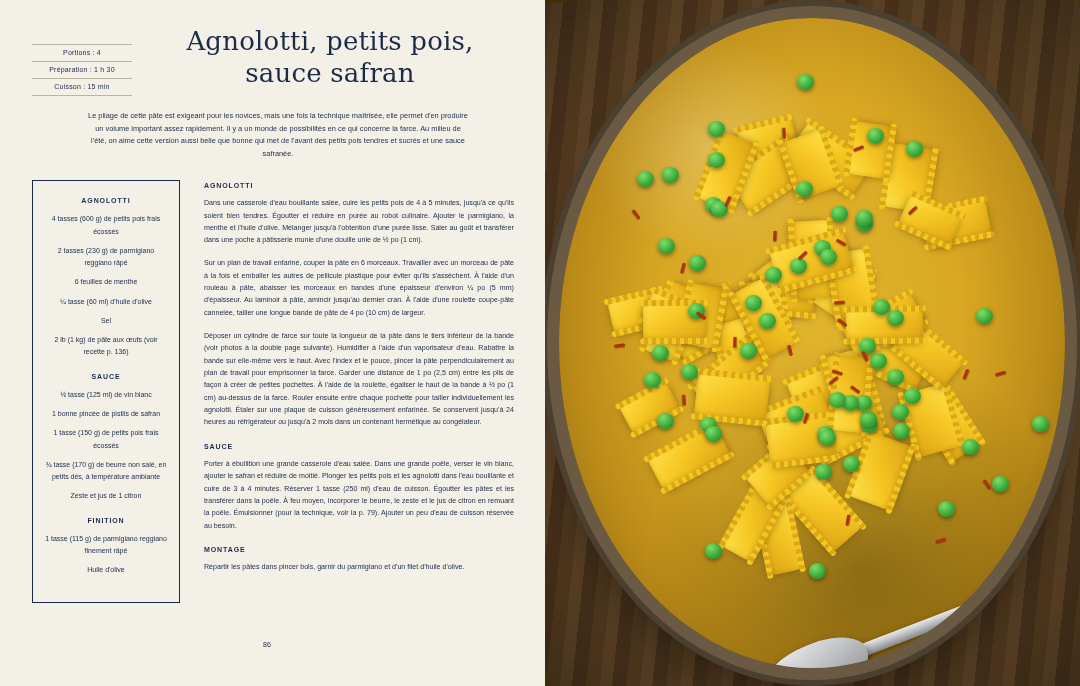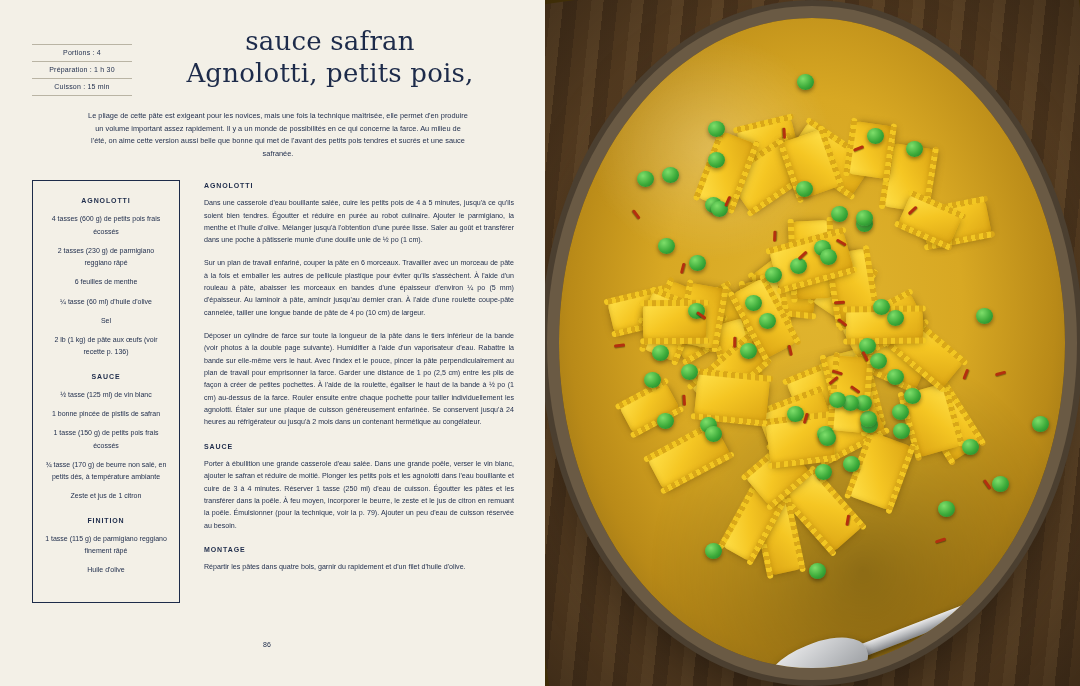--- a/index.html
+++ b/index.html
@@ -265,22 +265,22 @@
 
   <div class="left-page">
 
     <div class="meta">
       <div class="meta-row">Portions : 4</div>
       <div class="meta-row">Préparation : 1 h 30</div>
       <div class="meta-row">Cuisson : 15 min</div>
     </div>
 
     <div class="title">
+        <div>Agnolotti, petits pois,</div>
         <div>sauce safran</div>
-        <div>Agnolotti, petits pois,</div>
       </div>
 
     <div class="intro">Le pliage de cette pâte est exigeant pour les novices, mais une fois la technique maîtrisée, elle permet d'en produire un volume important assez rapidement. Il y a un monde de possibilités en ce qui concerne la farce. Au milieu de l'été, on aime cette version aussi belle que bonne qui met de l'avant des petits pois tendres et sucrés et une sauce safranée.</div>
 
     <div class="ingredients" id="ingredients-panel">
         <div class="ing-head">AGNOLOTTI</div>
         <div class="ing-item">4 tasses (600 g) de petits pois frais écossés</div>
         <div class="ing-item">2 tasses (230 g) de parmigiano reggiano râpé</div>
         <div class="ing-item">6 feuilles de menthe</div>
         <div class="ing-item">¼ tasse (60 ml) d'huile d'olive</div>
@@ -298,21 +298,21 @@
       </div>
 
     <div class="instructions" id="instructions-column">
         <div class="sec-head">AGNOLOTTI</div>
         <p class="para">Dans une casserole d'eau bouillante salée, cuire les petits pois de 4 à 5 minutes, jusqu'à ce qu'ils soient bien tendres. Égoutter et réduire en purée au robot culinaire. Ajouter le parmigiano, la menthe et l'huile d'olive. Mélanger jusqu'à l'obtention d'une purée lisse. Saler au goût et transférer dans une poche à pâtisserie munie d'une douille unie de ½ po (1 cm).</p>
         <p class="para">Sur un plan de travail enfariné, couper la pâte en 6 morceaux. Travailler avec un morceau de pâte à la fois et emballer les autres de pellicule plastique pour éviter qu'ils s'assèchent. À l'aide d'un rouleau à pâte, abaisser les morceaux en bandes d'une épaisseur d'environ ¼ po (5 mm) d'épaisseur. Au laminoir à pâte, amincir jusqu'au dernier cran. À l'aide d'une roulette coupe-pâte cannelée, tailler une longue bande de pâte de 4 po (10 cm) de largeur.</p>
         <p class="para">Déposer un cylindre de farce sur toute la longueur de la pâte dans le tiers inférieur de la bande (voir photos à la double page suivante). Humidifier à l'aide d'un vaporisateur d'eau. Rabattre la bande sur elle-même vers le haut. Avec l'index et le pouce, pincer la pâte perpendiculairement au plan de travail pour emprisonner la farce. Garder une distance de 1 po (2,5 cm) entre les plis de façon à créer de petites pochettes. À l'aide de la roulette, égaliser le haut de la bande à ½ po (1 cm) au-dessus de la farce. Rouler ensuite entre chaque pochette pour tailler individuellement les agnolotti. Étaler sur une plaque de cuisson généreusement enfarinée. Se conservent jusqu'à 24 heures au réfrigérateur ou jusqu'à 2 mois dans un contenant hermétique au congélateur.</p>
         <div class="sec-head gap">SAUCE</div>
         <p class="para">Porter à ébullition une grande casserole d'eau salée. Dans une grande poêle, verser le vin blanc, ajouter le safran et réduire de moitié. Plonger les petits pois et les agnolotti dans l'eau bouillante et cuire de 3 à 4 minutes. Réserver 1 tasse (250 ml) d'eau de cuisson. Égoutter les pâtes et les transférer dans la poêle. À feu moyen, incorporer le beurre, le zeste et le jus de citron en remuant la poêle. Émulsionner (pour la technique, voir la p. 79). Ajouter un peu d'eau de cuisson réservée au besoin.</p>
         <div class="sec-head gap">MONTAGE</div>
-        <p class="para">Répartir les pâtes dans quatre bols, garnir du rapidement et d'un filet d'huile d'olive.</p>
+        <p class="para">Répartir les pâtes dans pincer bols, garnir du parmigiano et d'un filet d'huile d'olive.</p>
       </div>
 
     <div class="folio">86</div>
   </div>
 
   <div class="right-page">
     <div class="photo">
       <div class="board"></div>
       <div class="board-shadow"></div>
 

